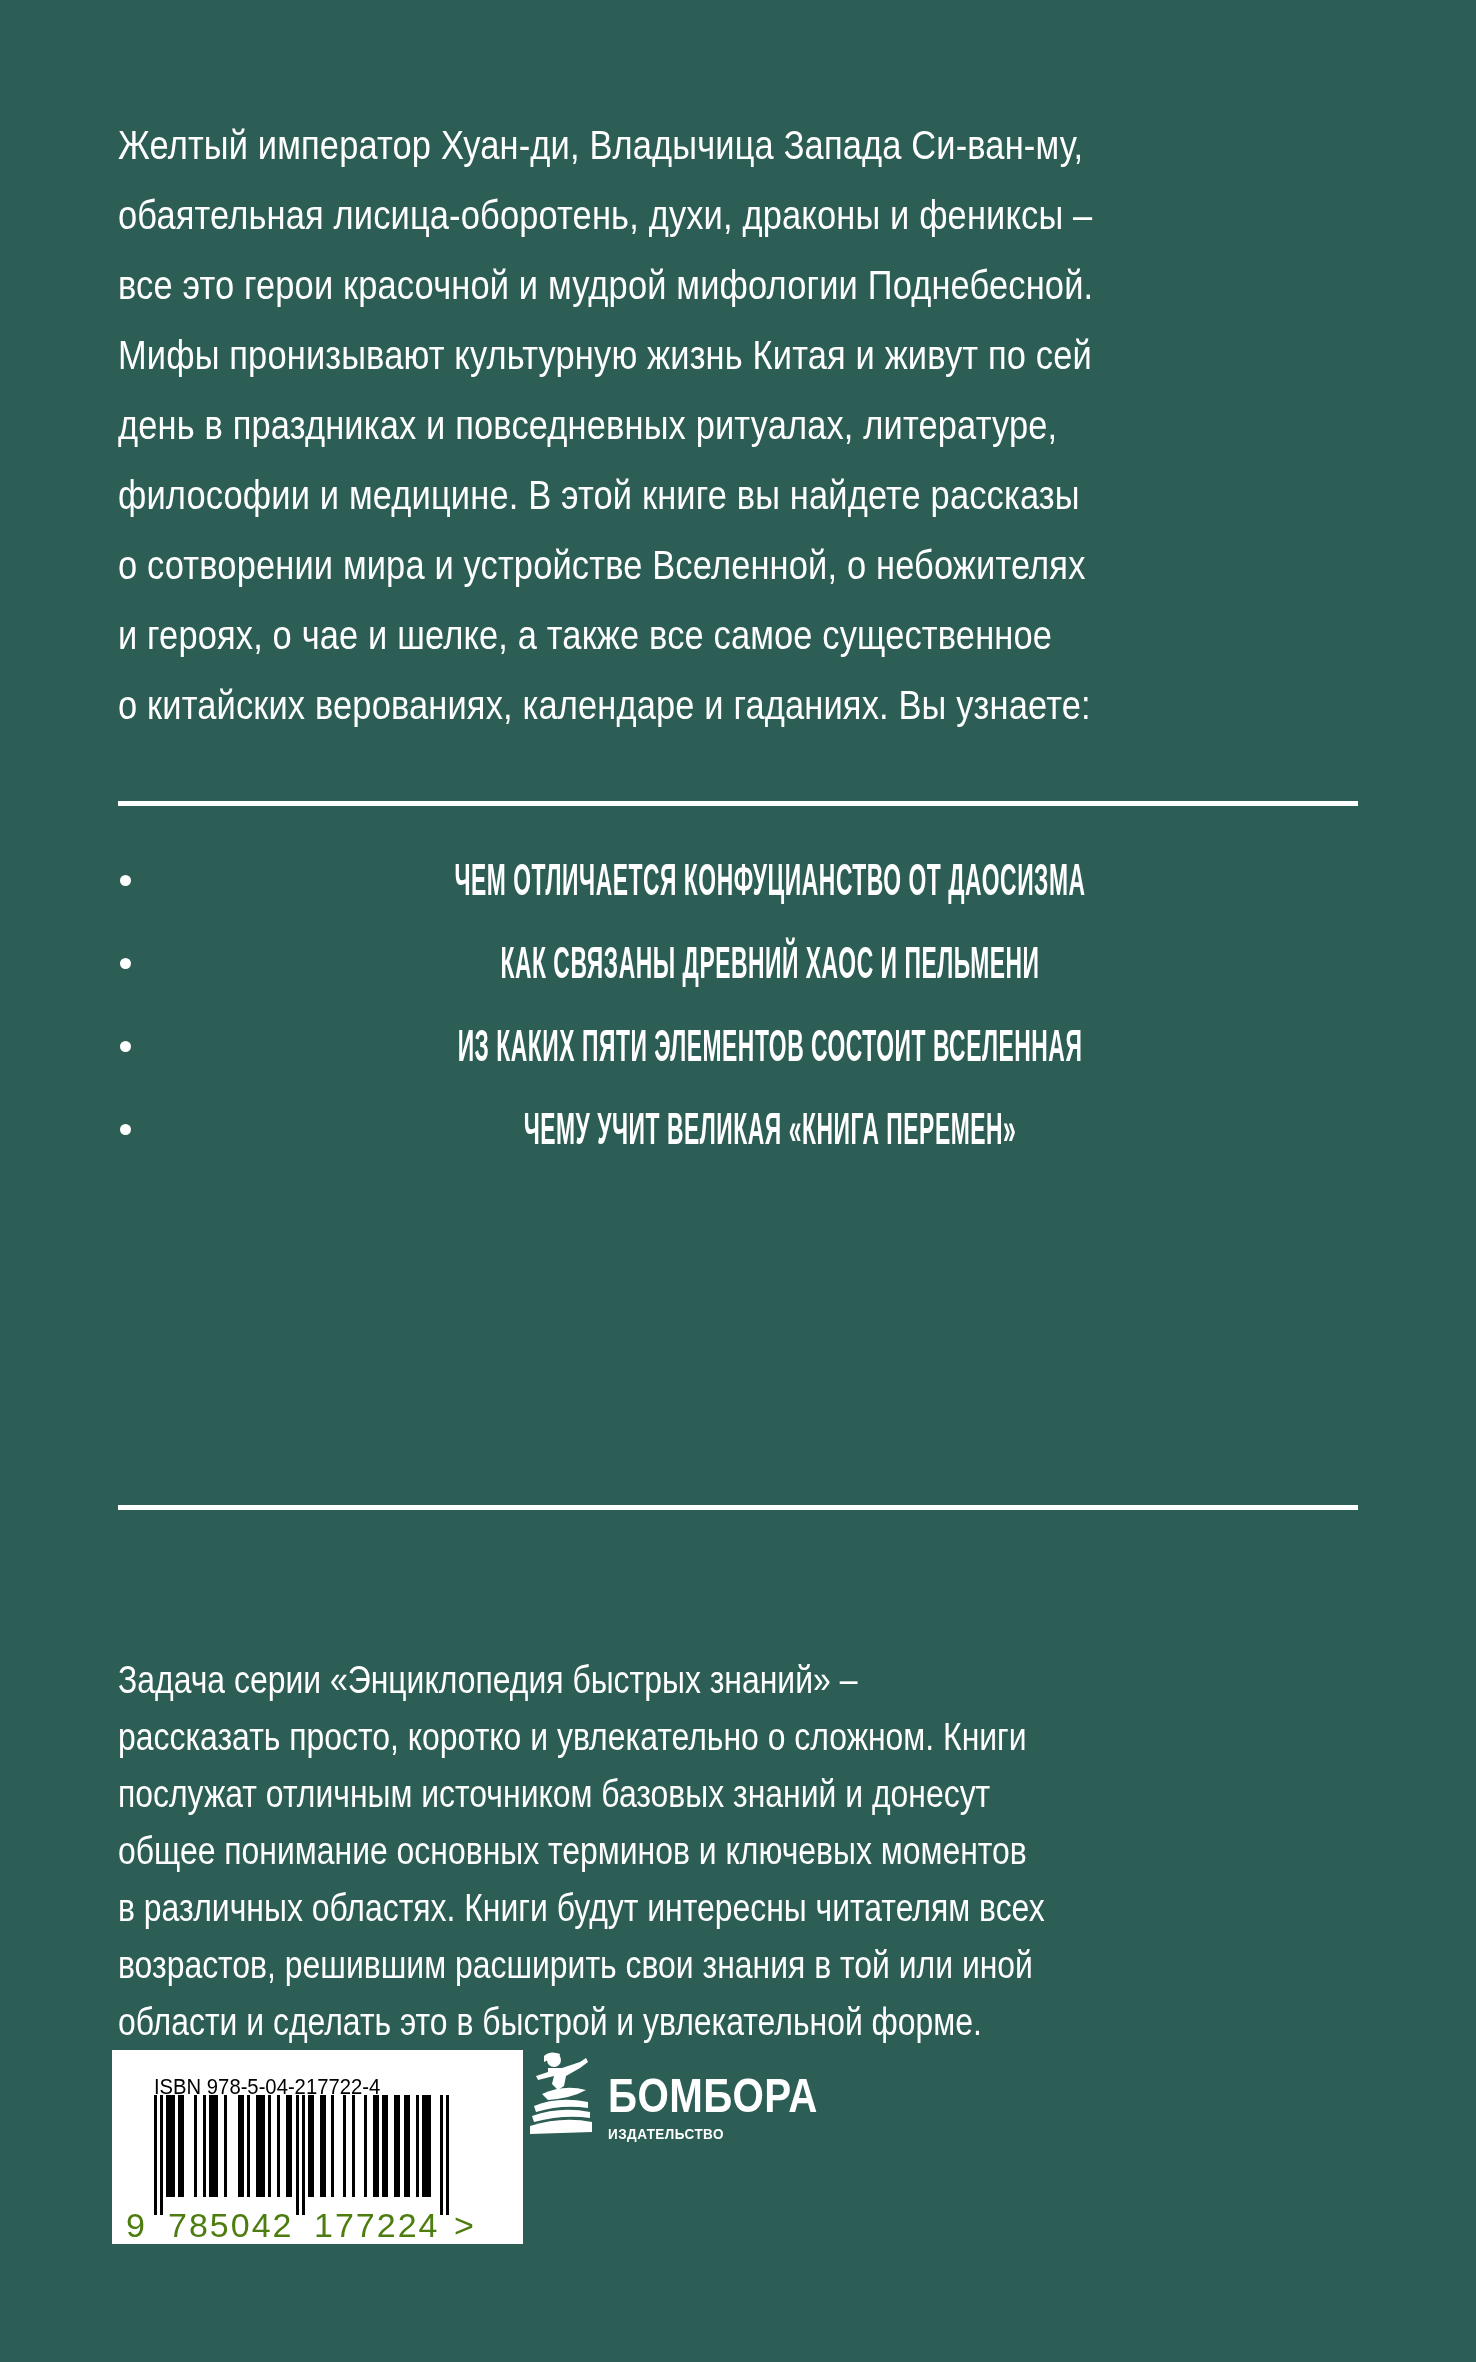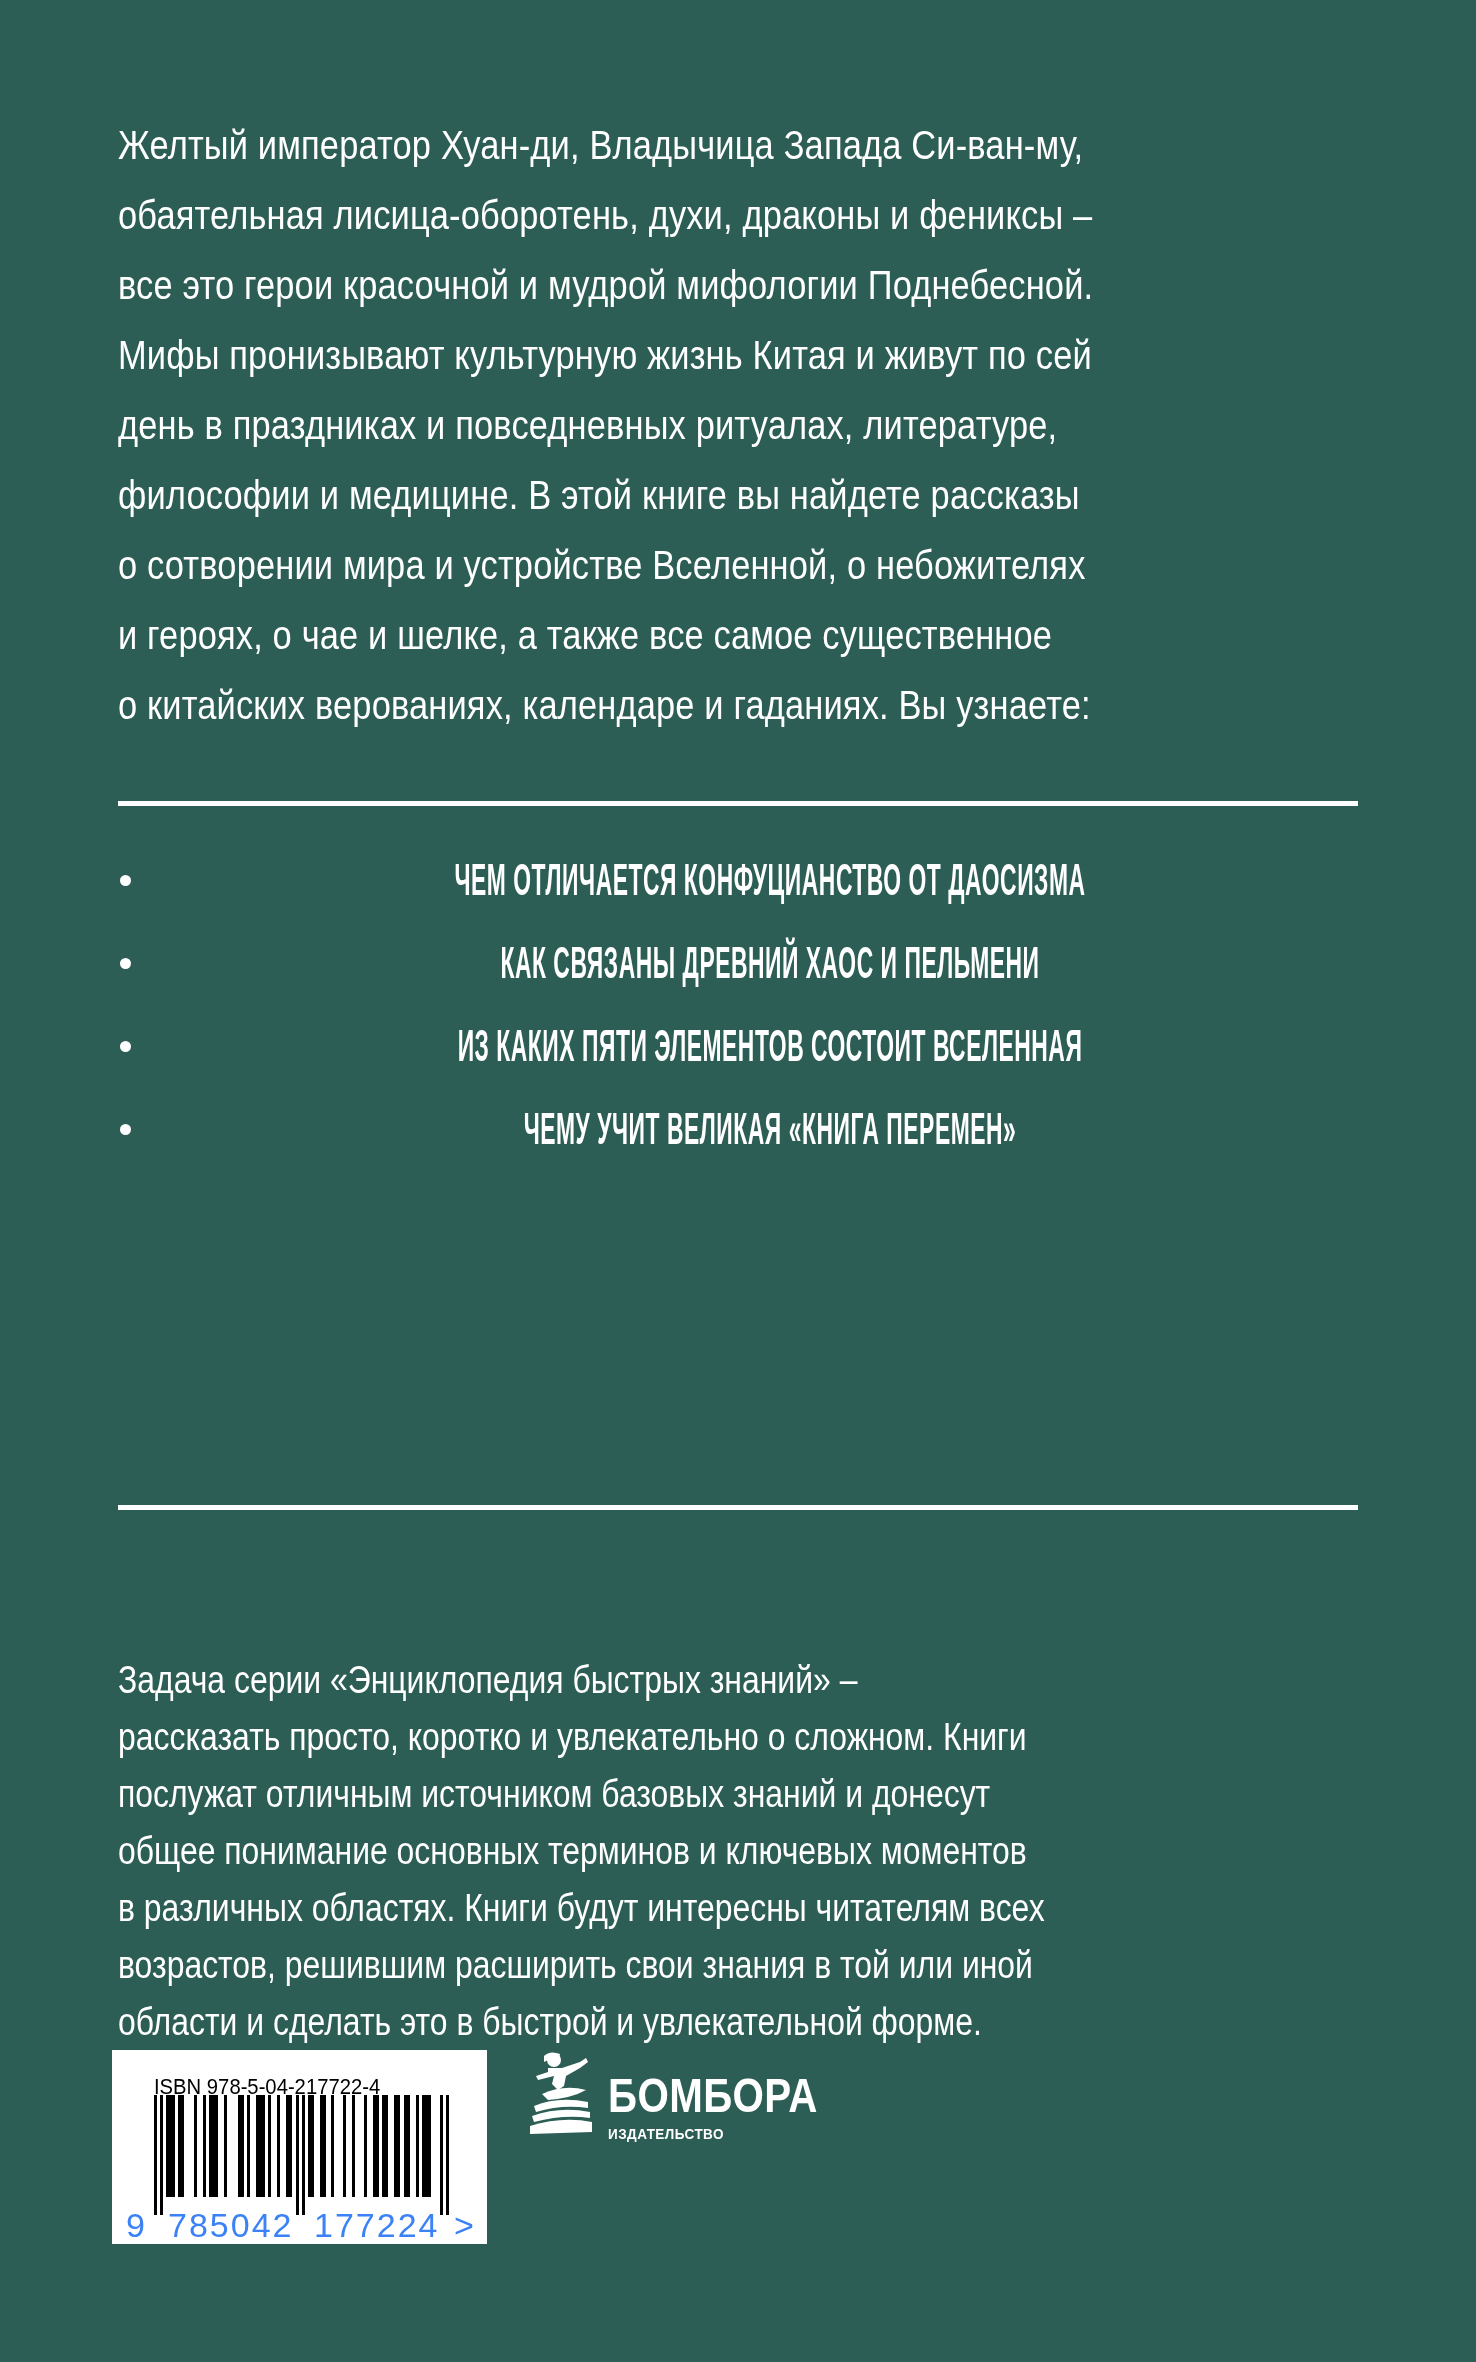--- a/index.html
+++ b/index.html
@@ -75,35 +75,35 @@
     font-size: 38px;
     line-height: 57px;
     height: 57px;
     white-space: nowrap;
     transform: scaleX(0.84);
     transform-origin: left center;
   }
 
   .barcode-box {
     position: absolute; left: 112px; top: 2050px; width: 375px; height: 194px;
-    background: #ffffff; color: #000;
+    background: #ffffff; color: #000; padding-left: 36px;
   }
   .isbn-text {
     position: absolute; left: 42px; top: 24px;
     font-family: "Liberation Sans", sans-serif;
     font-size: 22px; color: #000; white-space: nowrap;
     transform: scaleX(0.92); transform-origin: left center;
   }
   .bars {
     position: absolute; left: 42px; top: 45px; width: 295px; height: 120px;
   }
   .barcode-digits {
     position: absolute; left: 14px; top: 156px;
     font-family: "Liberation Sans", sans-serif;
-    font-size: 34px; color: #3b82f6; white-space: nowrap; letter-spacing: 2px;
+    font-size: 34px; color: #4d7c0f; white-space: nowrap; letter-spacing: 2px;
   }
   .barcode-digits span { display: inline-block; }
   .d-first { width: 30px; }
   .d-mid1 { width: 132px; margin-left: 12px; }
   .d-mid2 { width: 132px; margin-left: 14px; }
   .d-arrow { margin-left: 8px; }
 
   .logo {
     position: absolute; left: 528px; top: 2050px; width: 300px; height: 110px;
   }

